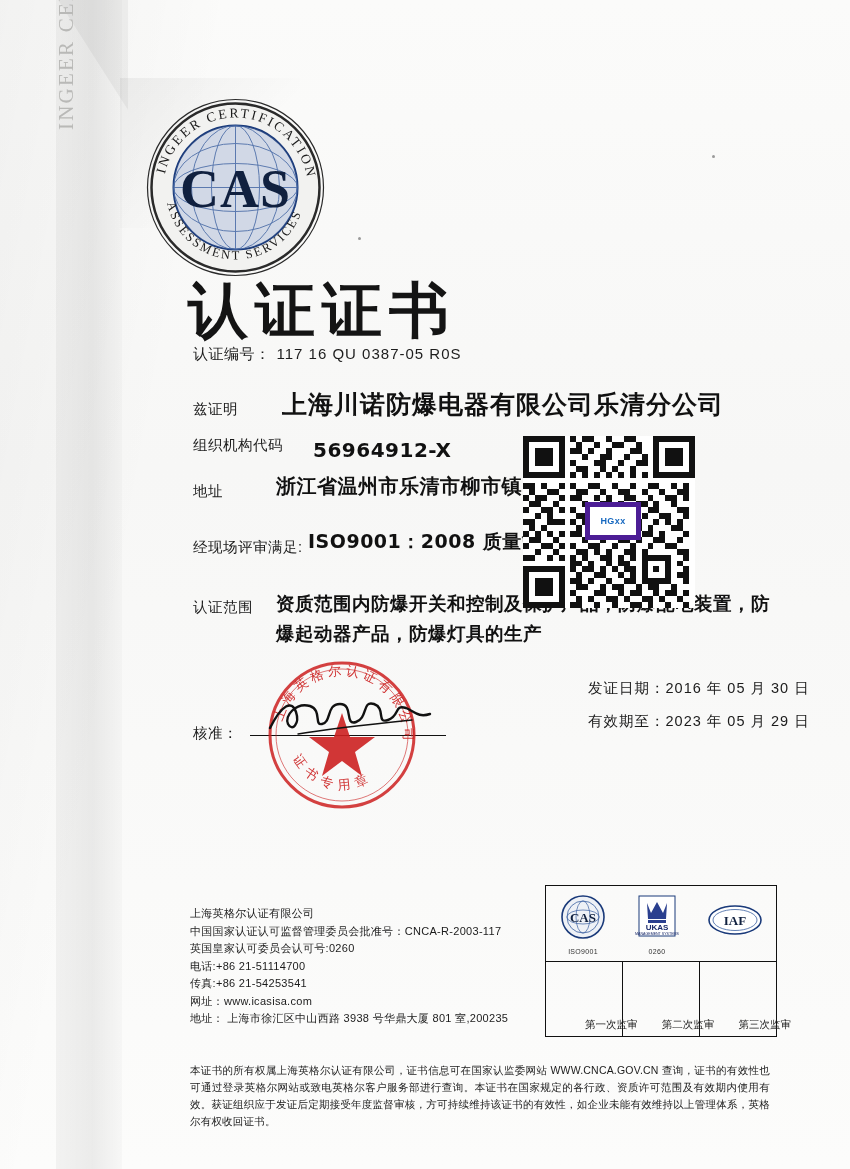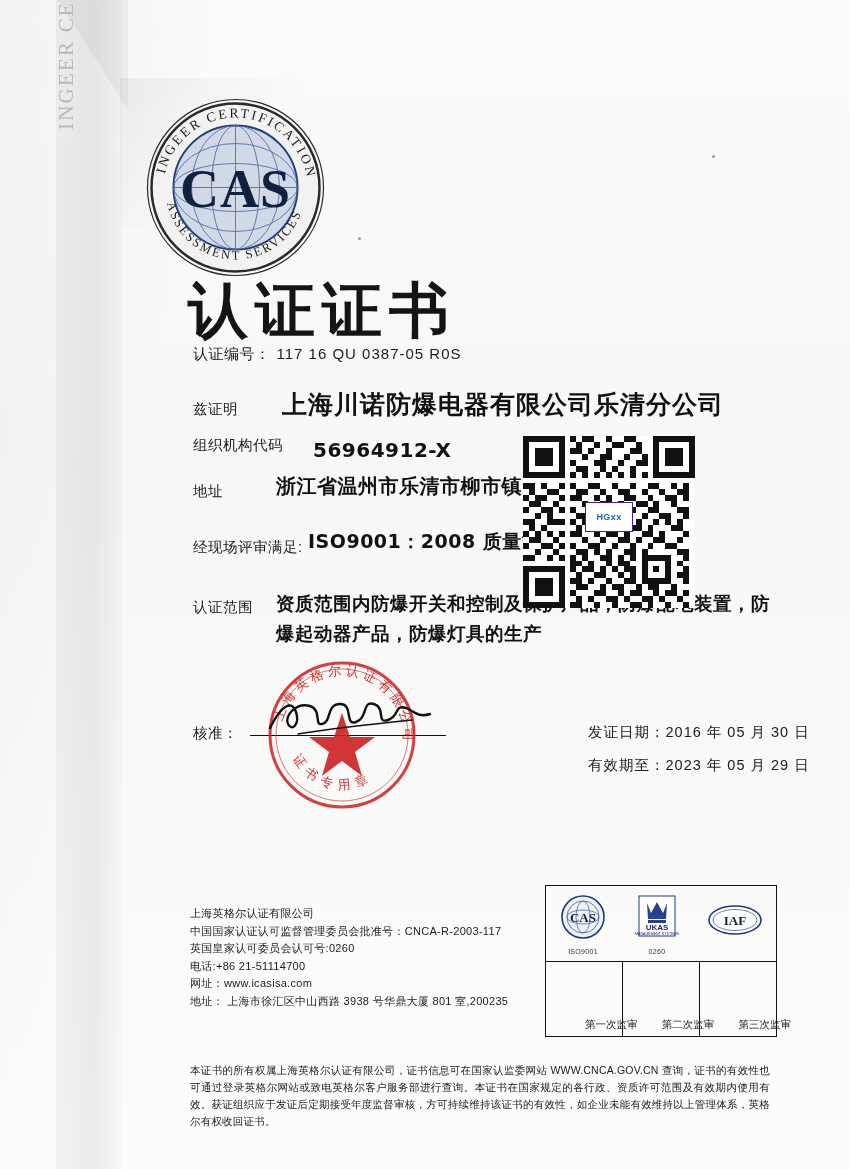--- a/index.html
+++ b/index.html
@@ -155,36 +155,35 @@
     background: #fff;
   }
   .qr-wrap svg { display:block; }
   .qr-logo {
     position: absolute;
     left: 62px;
     top: 66px;
     width: 46px;
     height: 28px;
     background: #fff;
-    border: 1px solid #4c1d95;
+    border: 5px solid #4c1d95;
     font-size: 9px;
     color: #1769c0;
     text-align: center;
     line-height: 28px;
     font-weight: bold;
     letter-spacing: 0.4px;
   }
 
   
   .date-line {
     position: absolute;
     font-size: 14.5px;
     color: #1b1b1b;
     letter-spacing: 1px;
-    margin-top: 44px;
   }
 
   
   .stamp {
     position: absolute;
     left: 262px;
     top: 655px;
     width: 160px;
     height: 160px;
   }
@@ -615,20 +614,21 @@
       <path d="M8,42 C20,18 30,14 34,26 C38,38 30,46 26,38 C22,30 34,16 48,20 C60,24 52,40 60,38 C70,36 64,18 78,18 C92,18 82,40 94,36 C106,32 100,14 112,18 C124,22 114,38 126,34 C138,30 132,18 144,22 C152,25 156,32 168,28" fill="none" stroke="#111" stroke-width="2.4" stroke-linecap="round"></path>
       <path d="M36,48 C60,44 92,40 150,34" fill="none" stroke="#111" stroke-width="1.4" stroke-linecap="round"></path>
     </svg>
   </div>
 
   <div class="footer-info">
     <div>上海英格尔认证有限公司</div>
     <div>中国国家认证认可监督管理委员会批准号：CNCA-R-2003-117</div>
     <div>英国皇家认可委员会认可号:0260</div>
     <div>电话:+86 21-51114700</div>
+    <div>传真:+86 21-54253541</div>
     <div>网址：www.icasisa.com</div>
     <div>地址： 上海市徐汇区中山西路 3938 号华鼎大厦 801 室,200235</div>
   </div>
 
   <div class="footer-box">
     <div class="accred-logos">
       <div class="accred-cell">
         <svg width="52" height="50" viewBox="0 0 52 50">
           <circle cx="26" cy="24" r="21" fill="#eef1f6" stroke="#1a3a7a" stroke-width="1.6"></circle>
           <circle cx="26" cy="24" r="16" fill="none" stroke="#3a5fa0" stroke-width="0.8"></circle>

